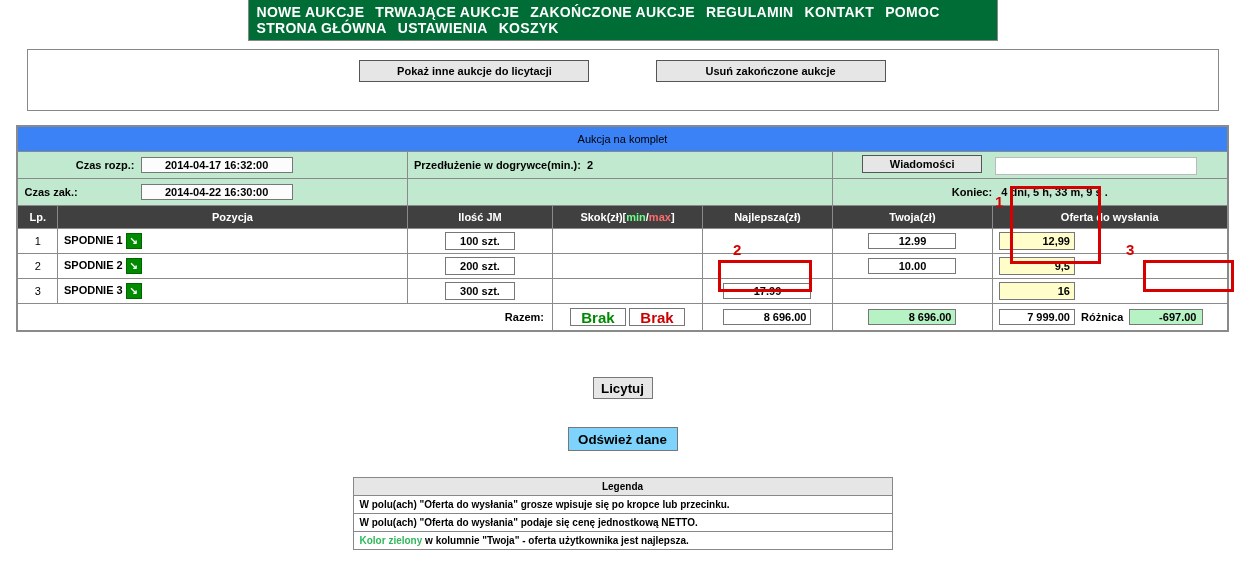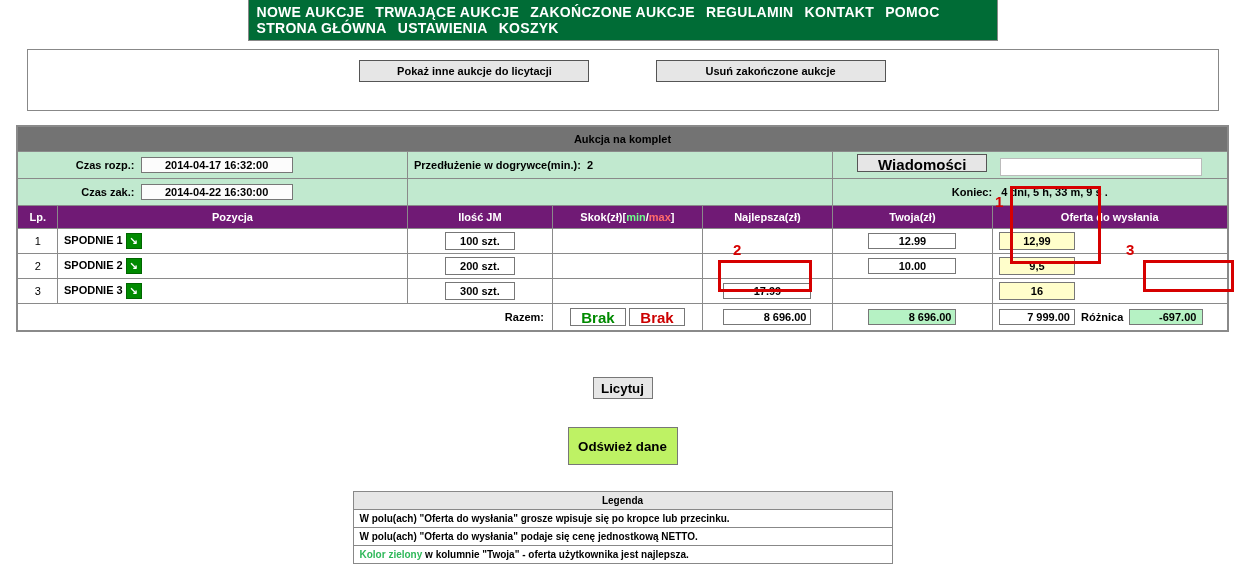--- a/index.html
+++ b/index.html
@@ -50,43 +50,43 @@
     border-collapse: collapse;
     border: 2px solid #8a8a8a;
     table-layout: fixed;
   }
   .main-table td, .main-table th {
     border: 1px solid #8a8a8a;
     font-size: 11px;
     vertical-align: middle;
   }
   .title-row td {
-    background: #737373;
-    text-align: center;
-    font-weight: bold;
+    background: #3b82f6;
+    text-align: center;
+    font-weight: normal;
     height: 22px;
   }
   .info-row td {
     background: #c1e9cf;
     height: 22px;
     padding: 2px 6px;
     font-weight: bold;
   }
   .info-row .val { text-align: left; }
   .time-box {
     display:inline-block;
     background:#fcfcfc;
     border:1px solid #777;
     padding:1px 10px;
     font-weight: bold;
     min-width: 130px;
     text-align: center;
   }
   .hdr td {
-    background: #701a75;
+    background: #404040;
     color:#fff;
     text-align: center;
     font-weight: bold;
     height: 20px;
     border-color:#8a8a8a;
   }
   .data-row td {
     background: #fff;
     text-align: center;
     height: 22px;
@@ -114,21 +114,21 @@
   .val-box.center { text-align:center; }
   .offer-input {
     background:#fffecb;
     border:1px solid #777;
     width: 66px;
     height: 16px;
     font-weight: bold;
     font-size: 11px;
     font-family: inherit;
     padding: 0 4px;
-    text-align: center;
+    text-align: right;
   }
   .sum-row td { background:#fff; text-align:center; height:24px; font-weight:bold; }
   .sum-row .razem { text-align:right; padding-right:8px; }
   .brak-btn { border:1px solid #777; background:#fff; width:54px; height:16px; font-weight:bold; font-size:15px; display:inline-block; }
   .brak-green { color:#008a00; }
   .brak-red   { color:#cc0000; }
   .sum-box { display:inline-block; border:1px solid #777; width:78px; padding:1px 4px; text-align:right; font-weight:bold; }
   .sum-green { background:#b6f2c4; }
   .roznica-box { display:inline-block; border:1px solid #777; width:60px; padding:1px 6px; text-align:right; font-weight:bold; background:#b6f2c4; }
   .icon-box {
@@ -139,38 +139,38 @@
     font-size:10px;
     line-height:14px;
     text-align:center;
     vertical-align:middle;
     border:1px solid #006600;
     font-weight:bold;
   }
   .wiad-btn {
     background:#e6e6e6;
     border:1px solid #555;
-    width:130px;
+    width:120px;
     height:18px;
     font-weight:bold;
-    font-size:15px;
+    font-size:11px;
     font-family: inherit;
   }
   .wiad-field {
     display:inline-block;
     background:#fff;
     width:200px;
     height:16px;
     border:1px solid #bbb;
     vertical-align:middle;
     margin-left:10px;
   }
   .center-block { text-align:center; margin-top:45px; }
   .licytuj-btn { background:#e6e6e6; border:1px solid #777; width:60px; height:22px; font-weight:bold; font-family: inherit; cursor:pointer;}
-  .refresh-btn { background:#bef264; border:1px solid #777; width:110px; height:38px; font-weight:bold; font-family: inherit; cursor:pointer;}
+  .refresh-btn { background:#7dd3fc; border:1px solid #777; width:110px; height:24px; font-weight:bold; font-family: inherit; cursor:pointer;}
   .legend-table {
     width:540px;
     margin:26px auto 0 auto;
     border-collapse: collapse;
     border:1px solid #888;
   }
   .legend-table td { border:1px solid #888; font-size:10px; padding:3px 6px; text-align:left; font-weight:bold; }
   .legend-table td.head { background:#e6e6e6; text-align:center; font-weight:bold; }
   .green-text { color:#2fb85a; }
   
@@ -225,21 +225,21 @@
       <span>Przedłużenie w dogrywce(min.):</span>
       &nbsp;<span>2</span>
     </td>
     <td colspan="2" style="text-align:center;">
       <button class="wiad-btn">Wiadomości</button>
       <span class="wiad-field"></span>
     </td>
   </tr>
   <tr class="info-row">
     <td colspan="3">
-      <span style="display:inline-block;width:110px;text-align:right;">Czas zak.:</span>
+      <span style="display:inline-block;width:110px;text-align:left;">Czas zak.:</span>
       &nbsp;<span class="time-box">2014-04-22 16:30:00</span>
     </td>
     <td colspan="3"></td>
     <td colspan="2" style="text-align:center;">
       <span>Koniec:</span>
       &nbsp;&nbsp;<span>4 dni, 5 h, 33 m, 9 s .</span>
     </td>
   </tr>
   <tr class="hdr">
     <td>Lp.</td>

